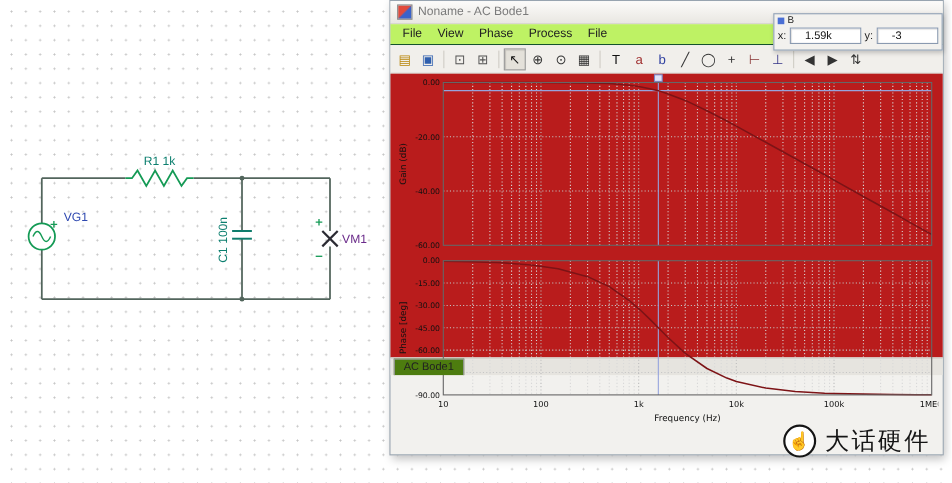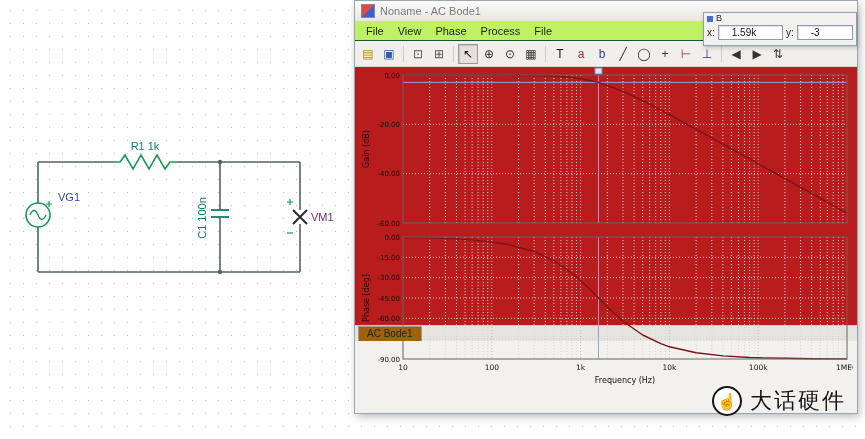--- a/index.html
+++ b/index.html
@@ -24,21 +24,21 @@
   .menubar{height:19px;display:flex;align-items:center;background:#bef264;border-bottom:1px solid #14532d;padding-left:4px;box-sizing:border-box;}
   .menubar span{font-size:11px;color:#222;padding:1px 7px;}
   .toolbar{height:26px;display:flex;align-items:center;background:#f1efeb;border-bottom:1px solid #d8d5cf;padding:0 3px;gap:1px;box-sizing:border-box;}
   .tbtn{width:20px;height:20px;font-size:12px;line-height:18px;text-align:center;background:transparent;border:1px solid transparent;padding:0;font-family:inherit;}
   .tbtn.pressed{border:1px solid #9a9a9a;background:#e4e1da;box-shadow:inset 1px 1px 1px rgba(0,0,0,.15);}
   .tsep{width:1px;height:16px;background:#cfccc5;margin:0 3px;}
   .plotarea{height:258px;background:#b91c1c;}
   #charts{display:block;margin:0 0 0 2px;}
   #charts text{font-family:"DejaVu Sans",sans-serif;}
   .tabbar{height:16px;background:#e6e4df;border-top:1px solid #cfccc5;display:flex;align-items:flex-end;padding-left:3px;box-sizing:border-box;}
-  .tab{font-size:10px;background:#a16207;border:1px solid #9a9a9a;border-bottom:none;padding:0 8px;height:14px;line-height:14px;color:#222;}
+  .tab{font-size:10px;background:#4d7c0f;border:1px solid #9a9a9a;border-bottom:none;padding:0 8px;height:14px;line-height:14px;color:#222;}
   
   .bpanel{position:absolute;left:703px;top:12px;width:154px;height:34px;background:#f2f1ee;
     border:1px solid #8fa0b5;box-shadow:1px 2px 4px rgba(0,0,0,.2);box-sizing:border-box;z-index:5;}
   .bpanel-title{height:11px;line-height:11px;padding-left:3px;font-size:9px;color:#222;display:flex;align-items:center;gap:3px;}
   .bdot{width:6px;height:6px;background:#4a6fd4;display:inline-block;flex:none;}
   .bpanel-fields{display:flex;align-items:center;gap:3px;padding:1px 3px;}
   .flabel{font-size:10px;color:#222;}
   .field{background:#fff;border:1px solid #8a9ab0;box-shadow:inset 1px 1px 1px rgba(0,0,0,.12);
     padding:0 13px;height:13px;line-height:13px;font-size:10px;color:#111;}
   .fx{width:50px;}

